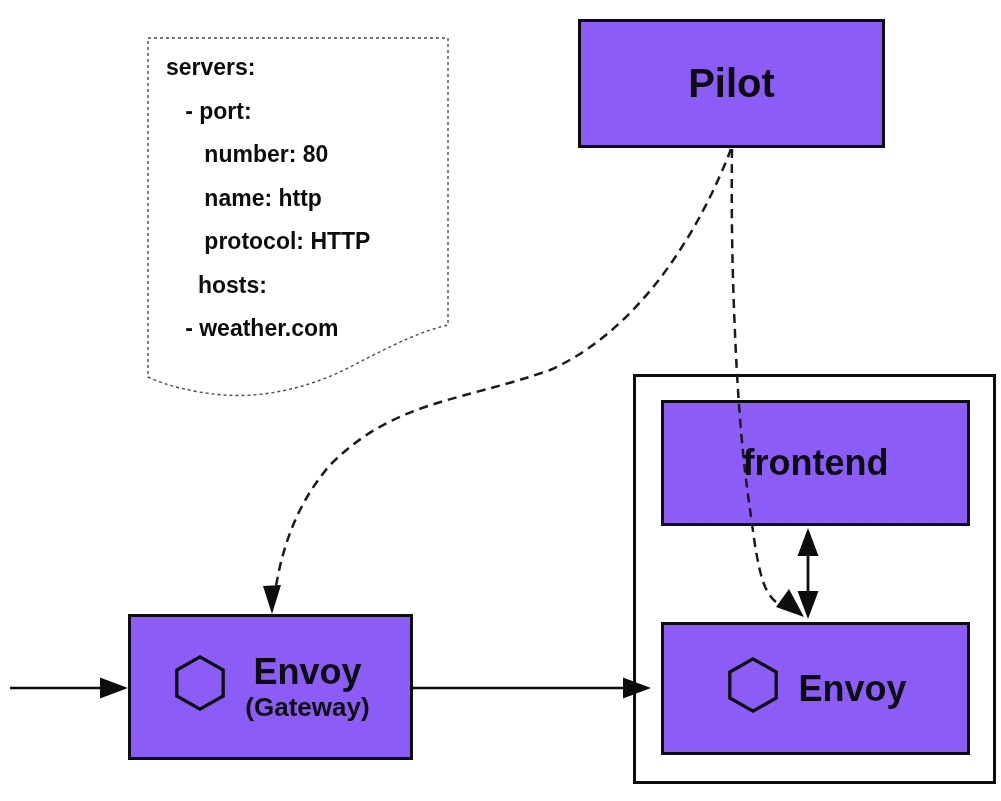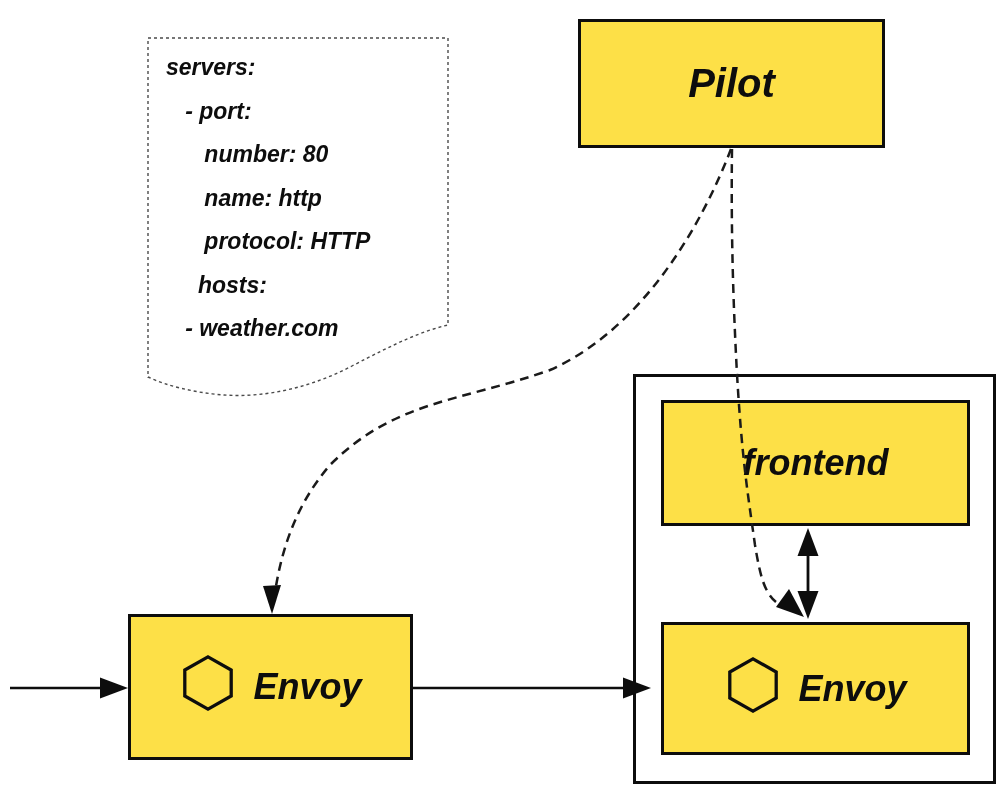--- a/index.html
+++ b/index.html
@@ -3,31 +3,30 @@
 <meta charset="utf-8">
 <style>
   html,body{margin:0;padding:0;background:#ffffff;}
   .canvas{
     position:relative;
     width:1001px;height:801px;
     background:#ffffff;
     font-family:"Liberation Sans",sans-serif;
     color:#0d0d0d;
     overflow:hidden;
-    font-style:italic;
   }
   .overlay{
     position:absolute;left:0;top:0;width:1001px;height:801px;
     pointer-events:none;
     z-index:5;
   }
   .box{
     position:absolute;
     border:3px solid #0d0d0d;
-    background:#fde047;
+    background:#8b5cf6;
     box-sizing:border-box;
     z-index:1;
   }
   .label{
     font-weight:700;
     color:#0d0d0d;
     text-align:center;
   }
   
   .pilot{left:578px;top:19px;width:307px;height:129px;display:flex;align-items:center;justify-content:center;}
@@ -126,16 +125,17 @@
       </span>
     </div>
   </div>
 
   <div class="box envoy gateway">
     <svg class="hex" viewBox="0 0 60 60">
       <polygon points="30,3 54,16.5 54,43.5 30,57 6,43.5 6,16.5" fill="none" stroke="#0d0d0d" stroke-width="3.4"></polygon>
     </svg>
     <span class="titles">
       <span class="label name">Envoy</span>
+      <span class="label sub">(Gateway)</span>
     </span>
   </div>
 
 </div>
 
 </body></html>

